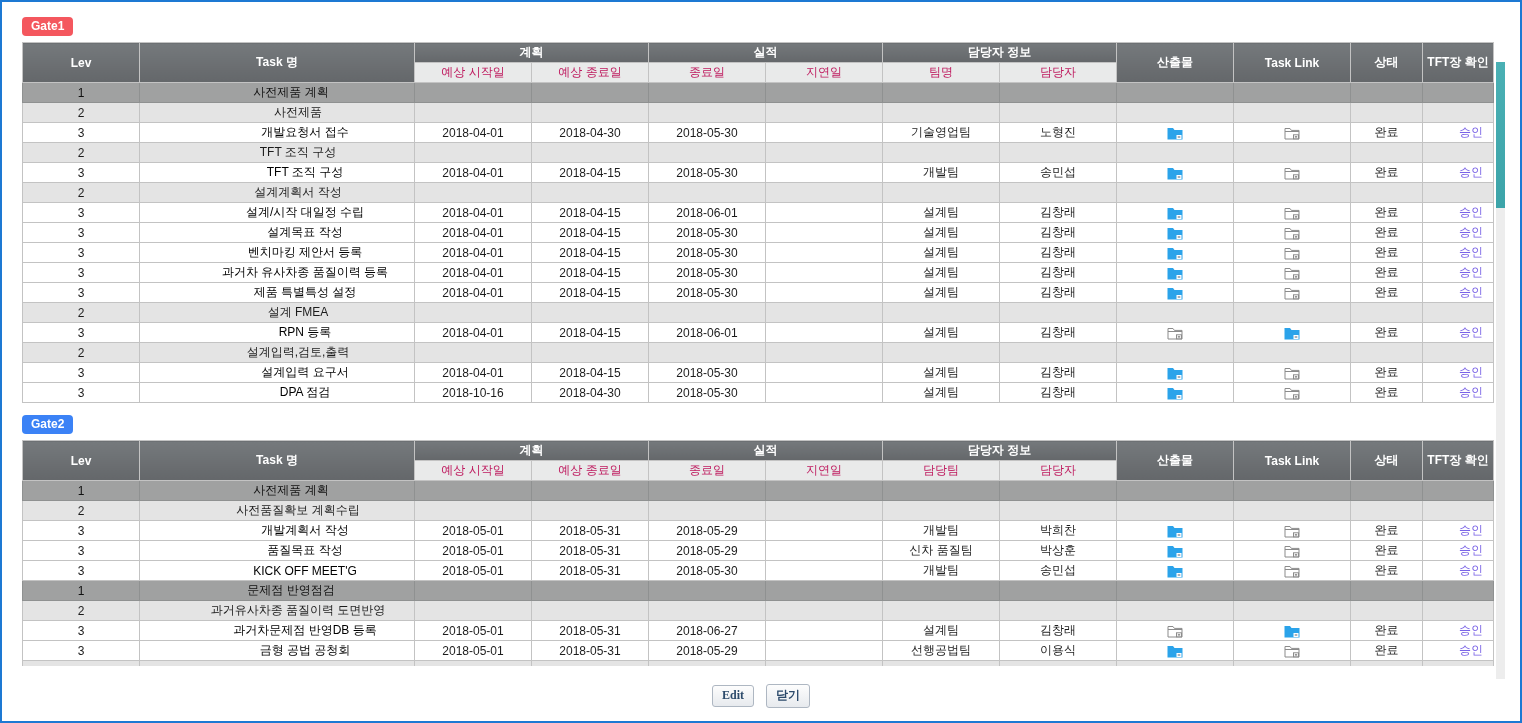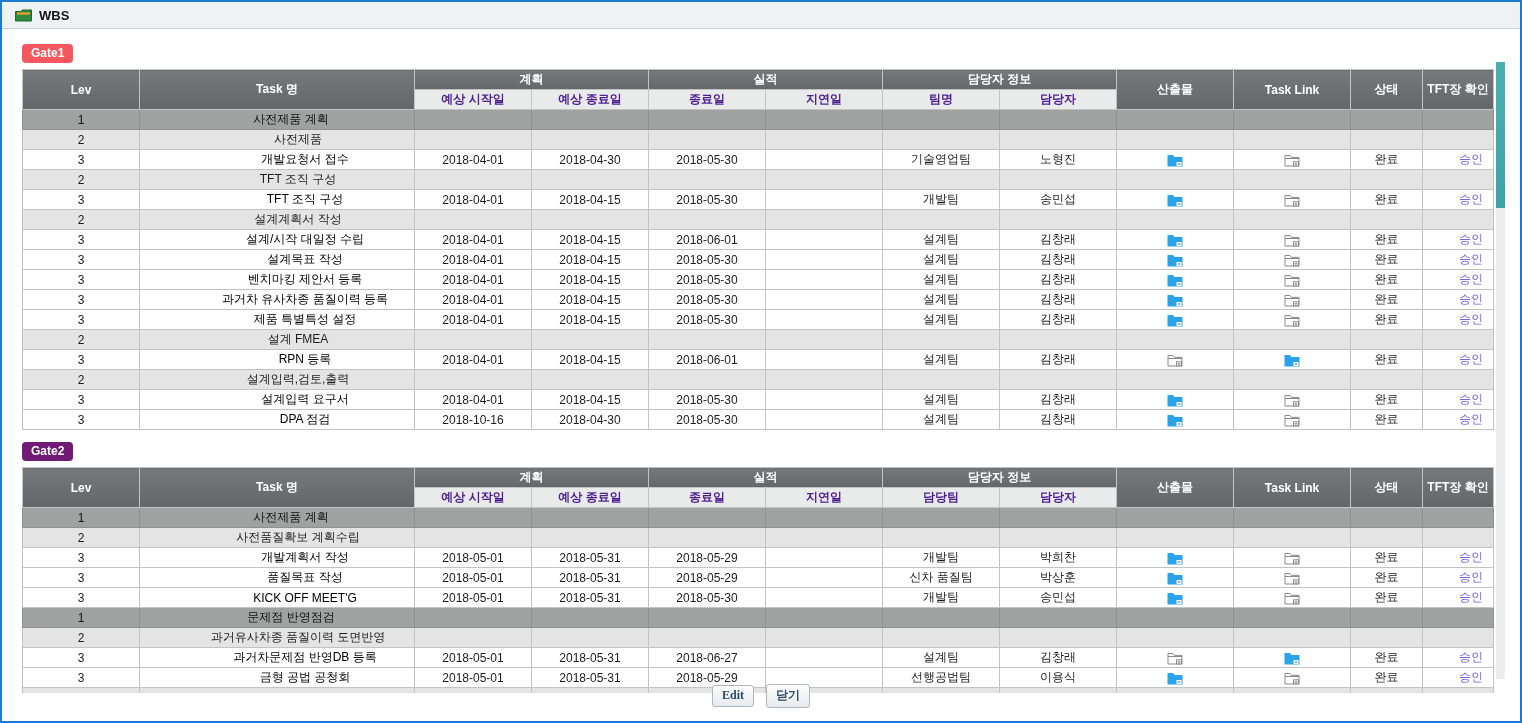--- a/index.html
+++ b/index.html
@@ -23,21 +23,21 @@
   .gate2-block { margin-top:11px; }
   table.wbs { border-collapse:collapse; table-layout:fixed; width:1471px; font-size:12px;padding-left:19px; }
   table.wbs th, table.wbs td {
     border:1px solid #c3c3c3; height:20px; padding:0 2px;
     overflow:hidden; white-space:nowrap; text-align:center; vertical-align:middle;
   }
   th.grp {
     background:linear-gradient(#75797c,#64676a); color:#fff; font-weight:bold;
     border-color:#8a8d90;
   }
-  th.sub { background:#e9eaea; color:#4c1d95; font-weight:bold; }
+  th.sub { background:#e9eaea; color:#be185d; font-weight:normal; }
   tbody td { color:#1c1c1c; background:#fff; }
   tr.lv1 td { background:#a0a1a1; border-color:#8f9191; color:#111; }
   tr.lv2 td { background:#e4e4e4; }
   tr.lv3 td { background:#fff; }
   td.task { text-align:left; }
   td.task.ind1 { padding-left:30px; }
   td.task.ind2 { padding-left:44px; }
   td.task.ind3 { padding-left:58px; }
   a.task-link { color:#000000; text-decoration:none; }
   a.approve  { color:#7a63e6; text-decoration:none;margin-left:26px; }
@@ -53,29 +53,20 @@
     font-family:inherit; font-size:12px; font-weight:bold; color:#2c4a6b;
     background:linear-gradient(#fdfdfd,#e7eaee); border:1px solid #aeb7c2;
     border-radius:3px; padding:2px 9px 3px 9px; margin:0 4px; cursor:pointer;
   }
 </style>
 </head>
 <body>
 
 <div class="page">
 
-  <div class="titlebar">
-    <span style="line-height:0;">
-      <svg width="17" height="13" viewBox="0 0 17 13">
-        <path d="M0.5 2.5 L6 2.5 L7.2 1 L16.5 1 L16.5 12 L0.5 12 Z" fill="#2d8a3e" stroke="#1c6b2d"></path>
-        <rect x="2" y="3.4" width="13" height="2.2" fill="#f0a030"></rect>
-      </svg>
-    </span>
-    <span class="title">WBS</span>
-  </div>
 
   <div class="content">
 
     <div>
       <span class="gate-badge g1" style="background: rgb(244, 87, 94);">Gate1</span>
       <table class="wbs">
         <colgroup>
           <col style="width:117px">
             <col style="width:275px">
           <col style="width:117px">
@@ -423,21 +414,21 @@
                     <rect x="10.8" y="9.1" width="2.4" height="1.5" fill="#8b8b8b"></rect>
                   </svg></span></td>
               <td>완료</td>
               <td><a class="approve" href="#">승인</a></td>
             </tr>
           </tbody>
       </table>
     </div>
 
     <div class="gate2-block">
-      <span class="gate-badge g2" style="background: #701a75;">Gate2</span>
+      <span class="gate-badge g2" style="background: #3b82f6;">Gate2</span>
       <table class="wbs">
         <colgroup>
           <col style="width:117px">
             <col style="width:275px">
           <col style="width:117px">
             <col style="width:117px">
           <col style="width:117px">
             <col style="width:117px">
           <col style="width:117px">
             <col style="width:117px">

